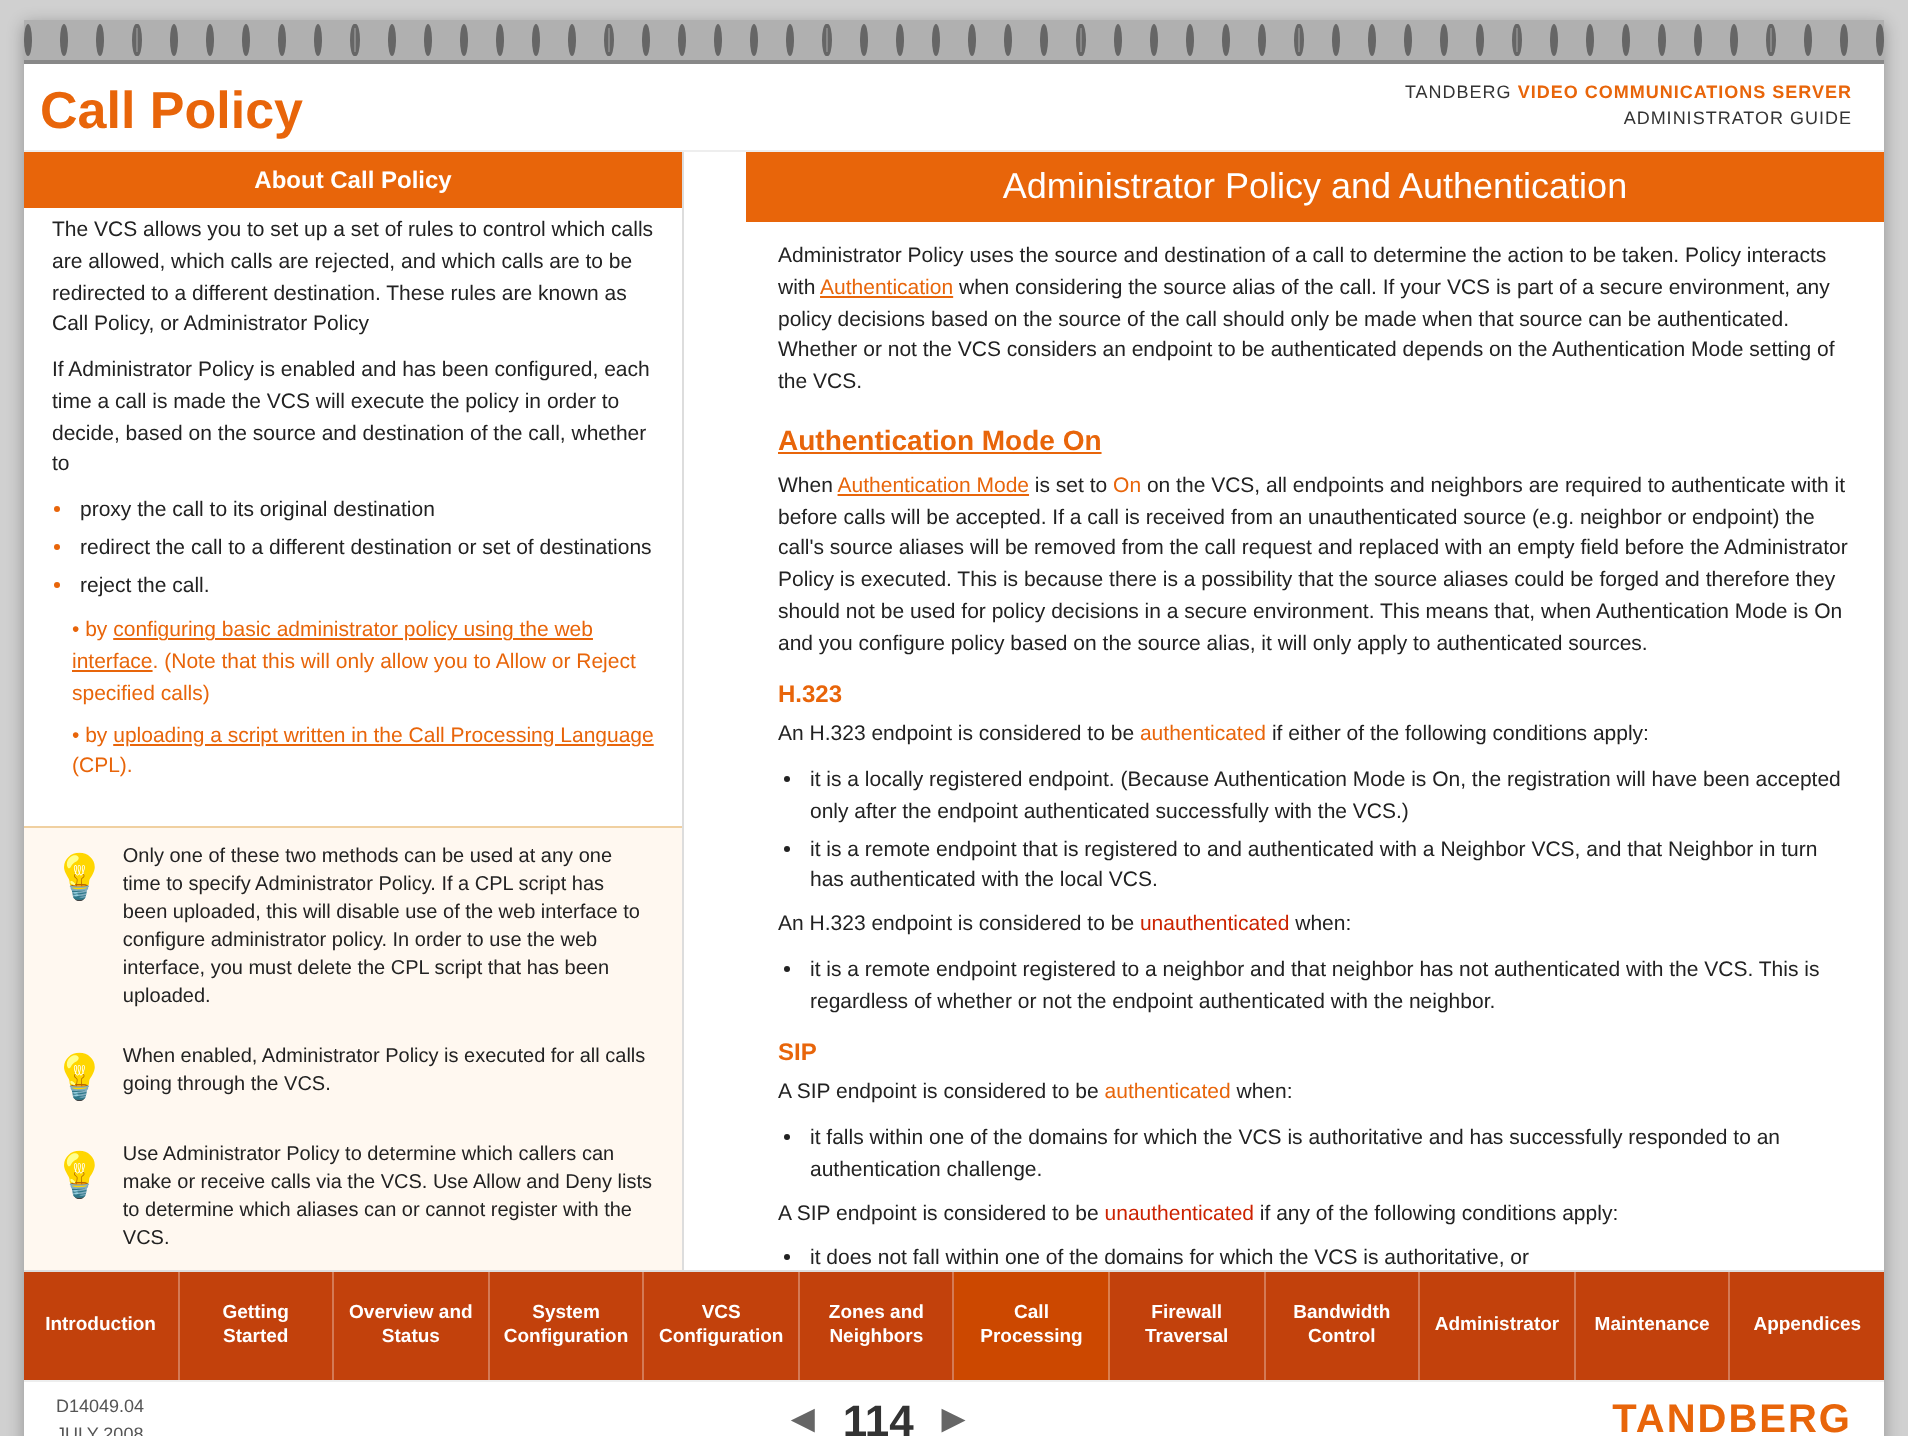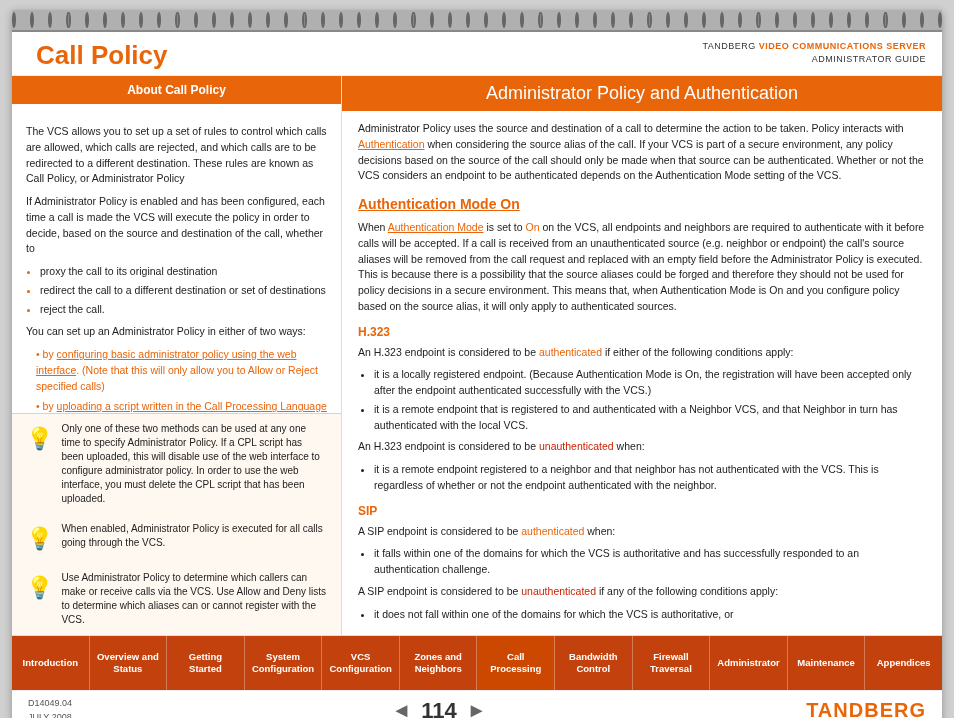--- a/index.html
+++ b/index.html
@@ -35,21 +35,21 @@
       width: 16px;
       height: 16px;
       border-radius: 50%;
       background: #888;
       border: 2px solid #666;
     }
 
     
     .header {
       background: #fff;
-      padding: 8px 16px 4px 24px;
+      padding: 8px 16px 4px 8px;
       display: flex;
       align-items: flex-start;
       justify-content: space-between;
       border-bottom: 1px solid #eee;
     }
     .header-title {
       font-size: 26px;
       font-weight: bold;
       color: #e8650a;
     }
@@ -64,39 +64,40 @@
     .header-subtitle .highlight {
       color: #e8650a;
       font-weight: bold;
     }
 
     
     .content-area {
       display: flex;
       height: 560px;
       border-bottom: 1px solid #ddd;
+      gap: 31px;
     }
 
     
     .left-col {
       width: 330px;
       border-right: 1px solid #ddd;
       display: flex;
       flex-direction: column;
     }
     .left-col-header {
       background: #e8650a;
       color: #fff;
       font-weight: bold;
       font-size: 12px;
       text-align: center;
       padding: 7px;
     }
     .left-col-body {
-      padding: 20px 14px;
+      padding: 4px 14px;
       overflow-y: auto;
       flex: 1;
       font-size: 10.5px;
       line-height: 1.5;
       color: #222;
     }
     .left-col-body p {
       margin-bottom: 7px;
     }
     .left-col-body ul {
@@ -324,21 +325,20 @@
     <div class="left-col">
       <div class="left-col-header">About Call Policy</div>
       <div class="left-col-body">
         <p>The VCS allows you to set up a set of rules to control which calls are allowed, which calls are rejected, and which calls are to be redirected to a different destination. These rules are known as Call Policy, or Administrator Policy</p>
         <p>If Administrator Policy is enabled and has been configured, each time a call is made the VCS will execute the policy in order to decide, based on the source and destination of the call, whether to</p>
         <ul>
           <li><span>proxy the call to its original destination</span></li>
           <li><span>redirect the call to a different destination or set of destinations</span></li>
           <li><span>reject the call.</span></li>
         </ul>
-        <p>You can set up an Administrator Policy in either of two ways:</p>
         <ul style="list-style: none; margin-left: 10px;">
           <li style="margin-bottom:5px;">• by <span class="link">configuring basic administrator policy using the web interface</span>. (Note that this will only allow you to Allow or Reject specified calls)</li>
           <li>• by <span class="link">uploading a script written in the Call Processing Language</span> (CPL).</li>
         </ul>
       </div>
 
       <div class="tip-box">
         <div class="tip-icon">💡</div>
         <div>Only one of these two methods can be used at any one time to specify Administrator Policy.  If a CPL script has been uploaded, this will disable use of the web interface to configure administrator policy.  In order to use the web interface, you must delete the CPL script that has been uploaded.</div>
       </div>
@@ -381,28 +381,28 @@
           <li>it does not fall within one of the domains for which the VCS is authoritative, or</li>
 
         </ul>
 
       </div>
     </div>
   </div>
 
   <div class="bottom-nav">
     <div class="nav-item">Introduction</div>
+    <div class="nav-item">Getting Started</div>
     <div class="nav-item">Overview and Status</div>
-    <div class="nav-item">Getting Started</div>
     <div class="nav-item">System Configuration</div>
     <div class="nav-item">VCS Configuration</div>
     <div class="nav-item">Zones and Neighbors</div>
     <div class="nav-item active">Call Processing</div>
+    <div class="nav-item">Firewall Traversal</div>
     <div class="nav-item">Bandwidth Control</div>
-    <div class="nav-item">Firewall Traversal</div>
     <div class="nav-item">Administrator</div>
     <div class="nav-item">Maintenance</div>
     <div class="nav-item">Appendices</div>
   </div>
 
   <div class="footer">
     <div class="footer-left">
       <span>D14049.04</span><br>
       <span>JULY 2008</span>
     </div>

